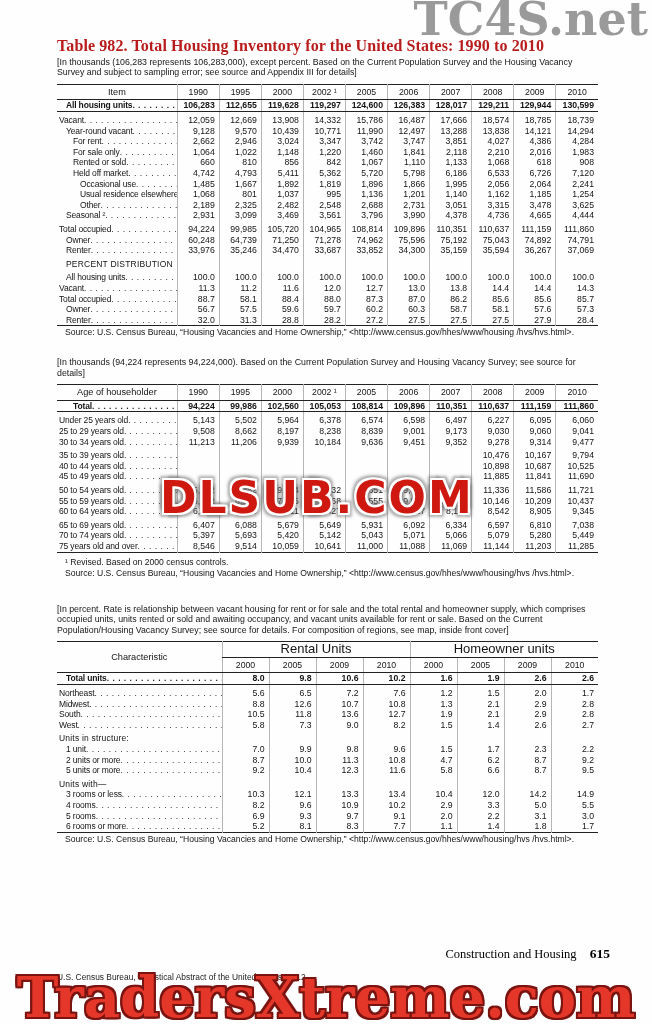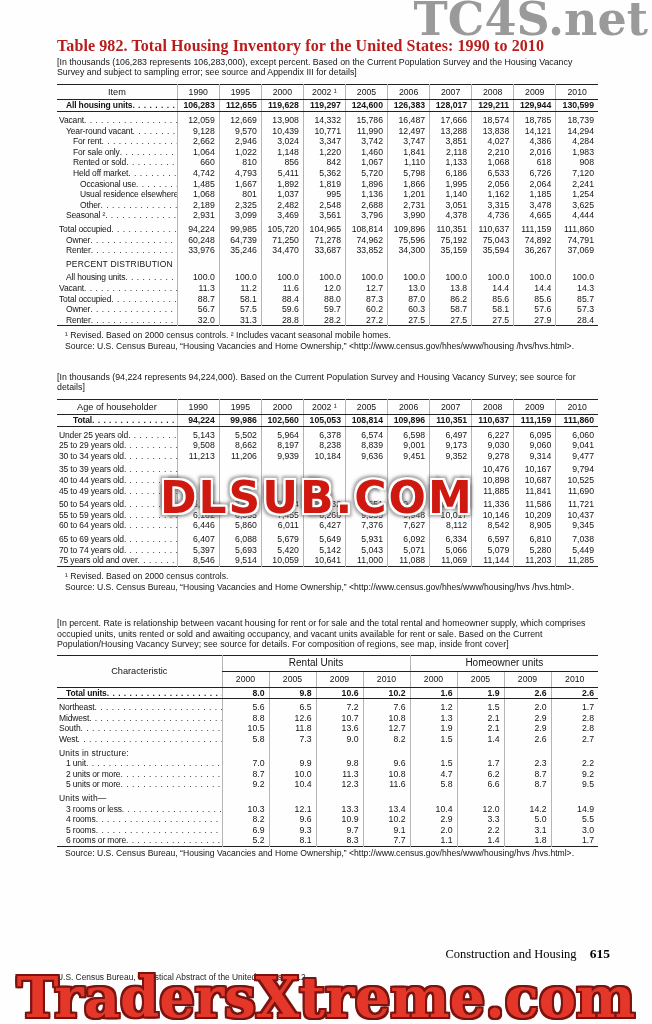--- a/index.html
+++ b/index.html
@@ -27,21 +27,21 @@
   .t984 col.c-yr  { width:47px; }
 
   .tbl th, .tbl td {
     border-left:1px solid #b5b5b5;
     font-size:8.7px; line-height:10.6px; vertical-align:bottom;
     font-variant-numeric:tabular-nums; padding:0;
   }
   .tbl .stub, .tbl .stub-h { border-left:none; }
   .tbl thead th { border-bottom:1px solid #222; font-weight:400; text-align:center; padding:2px 0; vertical-align:middle; }
   .tbl thead .stub-h { font-size:9.2px; }
-  .t984 thead .grp { font-size:10px; }
+  .t984 thead .grp { font-size:13px; }
   .tbl td.num { text-align:right; padding-right:4px; }
 
   tr.bold td { font-weight:700; }
   tr.rule-below td { border-bottom:1px solid #222; }
   tr.gap td { padding-top:3px; }
 
   .stub-inner { display:flex; overflow:hidden; white-space:nowrap; }
   .lbl { flex:0 0 auto; font-size:8.5px; letter-spacing:-0.15px; }
   .leader { flex:1 1 auto; overflow:hidden; font-size:8.5px; letter-spacing:.5px; color:#222; }
   .ind0 .stub-inner { padding-left:2px; }
@@ -475,21 +475,20 @@
               <td class="num">28.2</td>
               <td class="num">27.2</td>
               <td class="num">27.5</td>
               <td class="num">27.5</td>
               <td class="num">27.5</td>
               <td class="num">27.9</td>
               <td class="num">28.4</td>
             </tr>
           </tbody>
       </table>
-      <p class="fn">¹ Revised. Based on 2000 census controls. ² Includes vacant seasonal mobile homes.</p>
       <p class="src">Source: U.S. Census Bureau, “Housing Vacancies and Home Ownership,” &lt;http://www.census.gov/hhes/www/housing /hvs/hvs.html&gt;.</p>
     </section>
 
     <section class="tbl-block" id="b983">
       <p class="tbl-note">[In thousands (94,224 represents 94,224,000). Based on the Current Population Survey and Housing Vacancy Survey; see source for details]</p>
       <table class="tbl t983">
         <colgroup>
           <col class="c-stub">
             <col class="c-yr" span="10">
         </colgroup>

